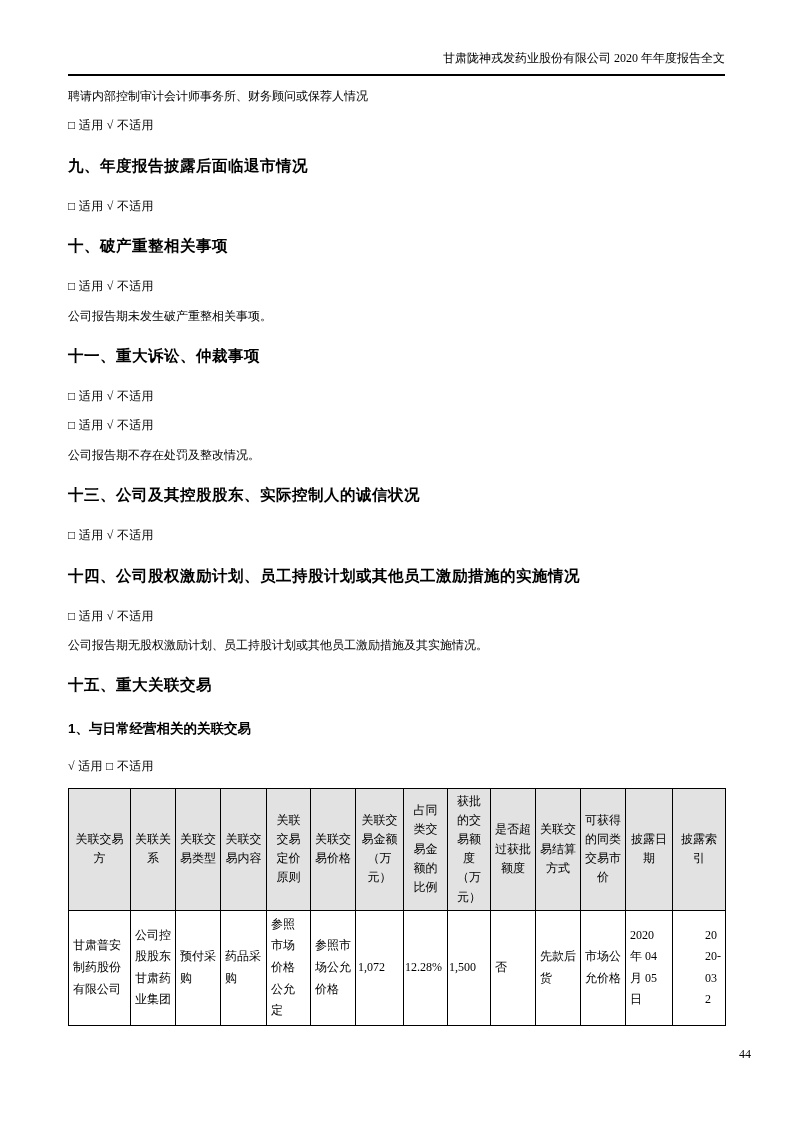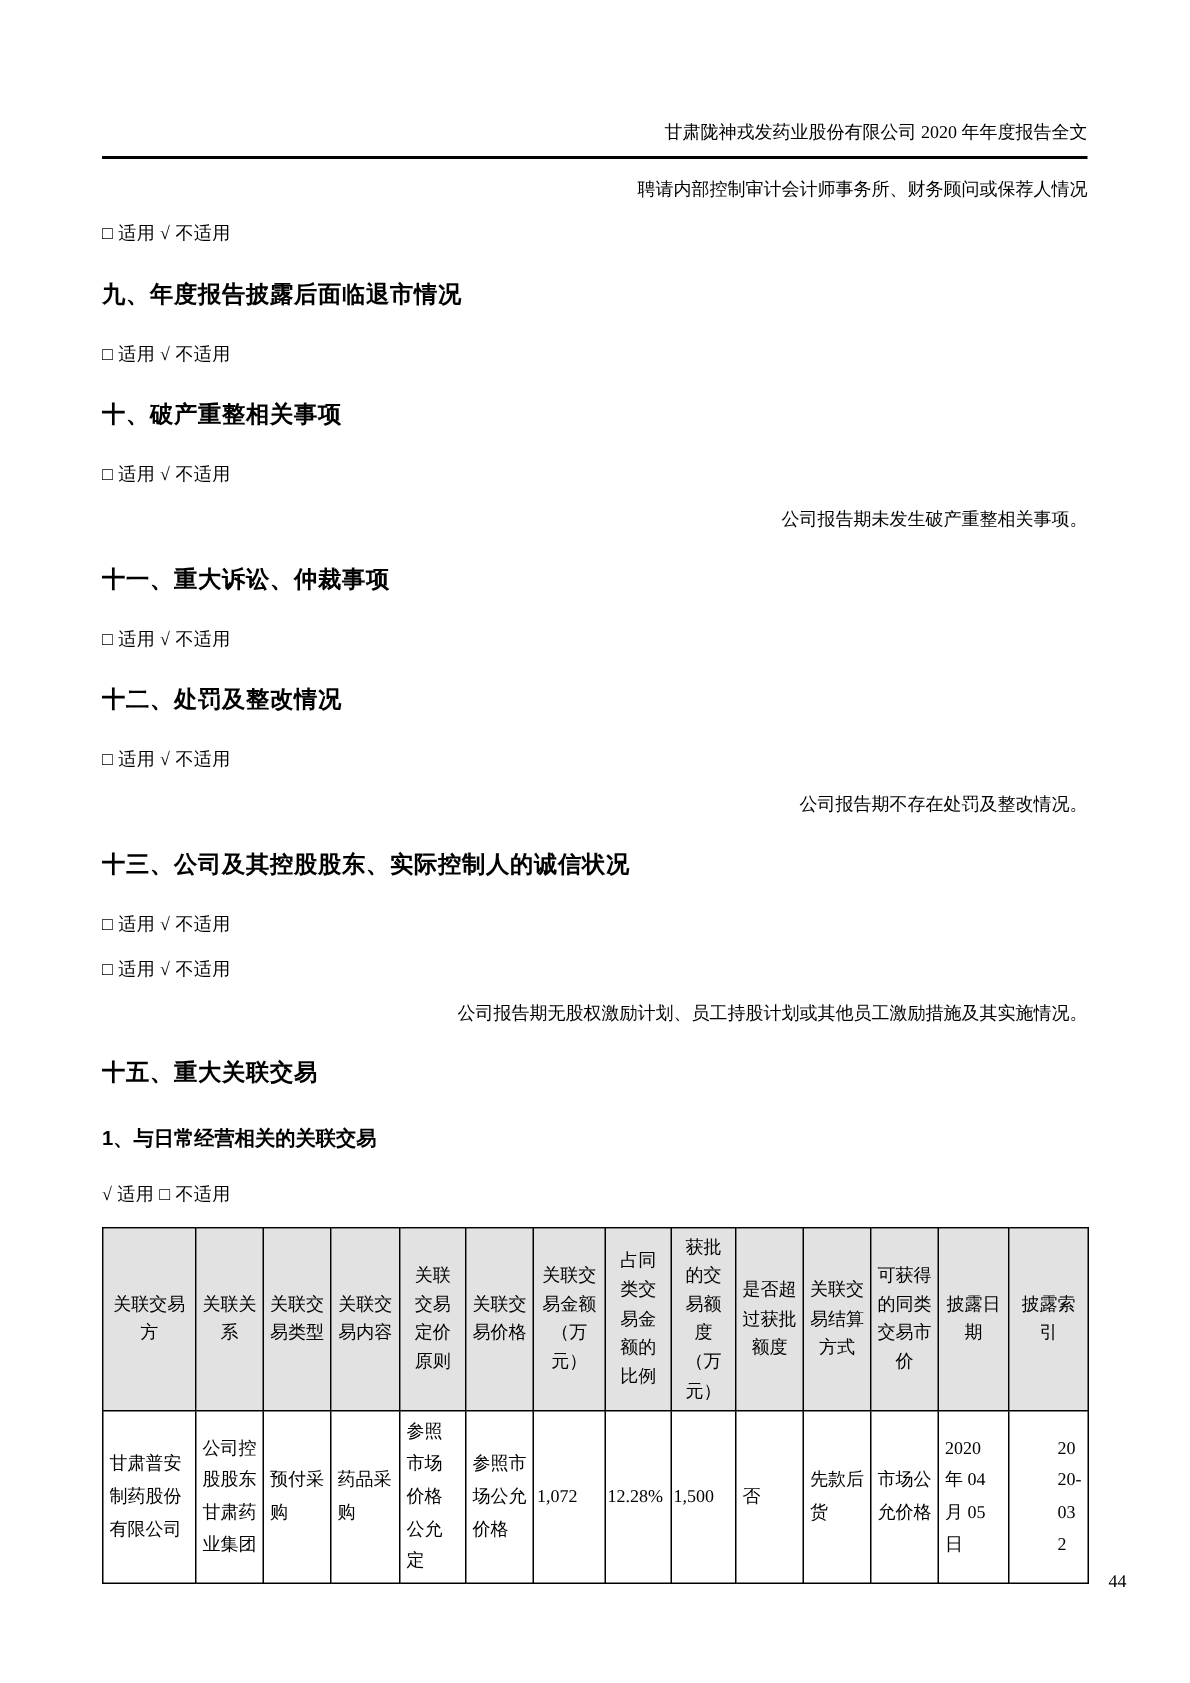--- a/index.html
+++ b/index.html
@@ -9,32 +9,31 @@
     height: 1122px;
     margin: 0 auto;
     background: #ffffff;
     color: #000000;
     font-family: "Liberation Serif", "DejaVu Serif", serif;
     box-sizing: border-box;
     padding: 0 68px;
     overflow: hidden;
   }
   .page-header {
-    padding-top: 80px;
+    padding-top: 50px;
     padding-bottom: 7px;
     text-align: right;
     font-size: 12px;
     border-bottom: 2px solid #000000;
     margin-bottom: 8px;
   }
   p.body-text {
     font-size: 12px;
     margin: 12px 0;
     line-height: 1.45;
-    text-align: right;
   }
   p.app-line {
     font-size: 12px;
     margin: 12px 0;
     line-height: 1.45;
     letter-spacing: 0.3px;
   }
   h2.sec-title {
     font-family: Liberation Sans, sans-serif;
     font-size: 15.5px;
@@ -103,27 +102,27 @@
   <h2 class="sec-title">九、年度报告披露后面临退市情况</h2>
   <p class="app-line">□ 适用 √ 不适用</p>
 
   <h2 class="sec-title">十、破产重整相关事项</h2>
   <p class="app-line">□ 适用 √ 不适用</p>
   <p class="body-text">公司报告期未发生破产重整相关事项。</p>
 
   <h2 class="sec-title">十一、重大诉讼、仲裁事项</h2>
   <p class="app-line">□ 适用 √ 不适用</p>
 
-  <h2 class="sec-title">十二、处罚及整改情况</h2>
   <p class="app-line">□ 适用 √ 不适用</p>
   <p class="body-text">公司报告期不存在处罚及整改情况。</p>
 
   <h2 class="sec-title">十三、公司及其控股股东、实际控制人的诚信状况</h2>
   <p class="app-line">□ 适用 √ 不适用</p>
 
+  <h2 class="sec-title">十四、公司股权激励计划、员工持股计划或其他员工激励措施的实施情况</h2>
   <p class="app-line">□ 适用 √ 不适用</p>
   <p class="body-text">公司报告期无股权激励计划、员工持股计划或其他员工激励措施及其实施情况。</p>
 
   <h2 class="sec-title">十五、重大关联交易</h2>
 
   <h3 class="sub-title">1、与日常经营相关的关联交易</h3>
   <p class="app-line">√ 适用 □ 不适用</p>
 
   <table class="rel-table">
     <colgroup>

